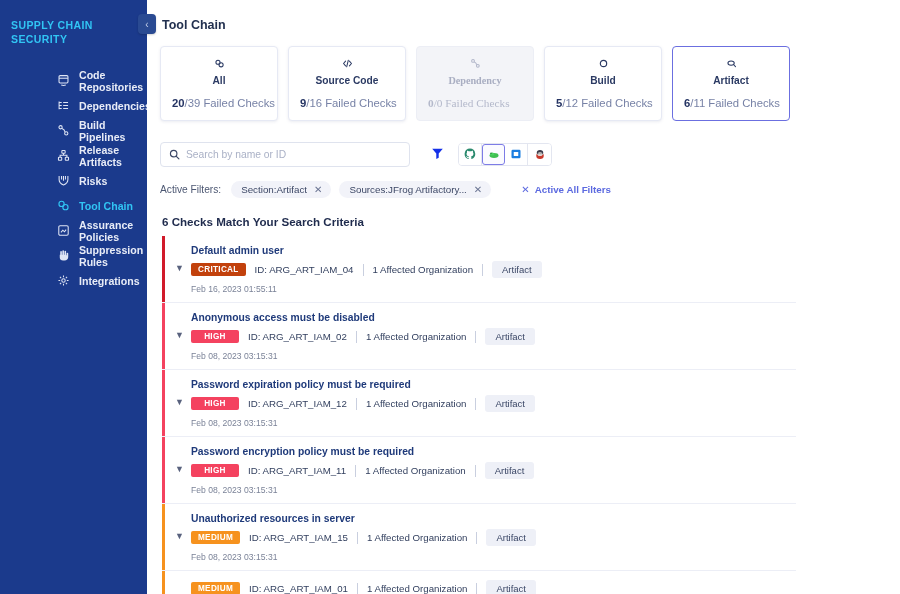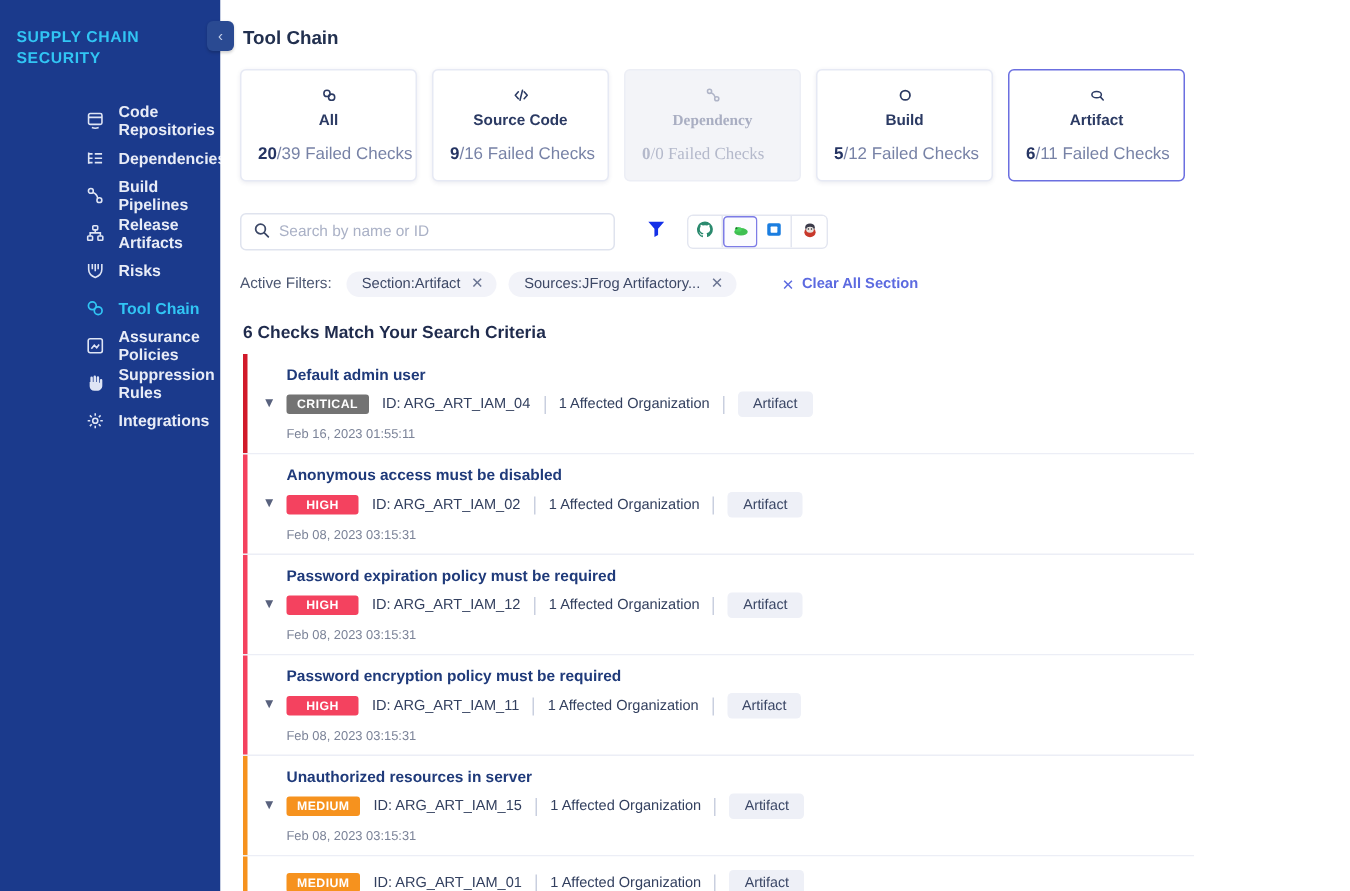--- a/index.html
+++ b/index.html
@@ -154,21 +154,21 @@
   .chk-meta { display: flex; align-items: center; gap: 0; }
   .caret {
     position: absolute; left: 13px; top: 28px;
     color: #59627e; font-size: 9px; cursor: pointer; line-height: 1;
   }
   .sev {
     display: inline-block; color: #fff; font-size: 8.2px; font-weight: bold;
     letter-spacing: .3px; padding: 2px 7px; border-radius: 2px;
     text-align: center; min-width: 48px;
   }
-  .sev.critical { background: #737373; }
+  .sev.critical { background: #c2410c; }
   .sev.high { background: #f4425f; }
   .sev.medium { background: #f6921e; }
   .meta-txt { font-size: 9.7px; color: #33405f; padding: 0 9px; }
   .divider { width: 1px; height: 12px; background: #c9cfdf; }
   .pill {
     background: #eef0f7; color: #3b4766; font-size: 9.5px;
     border-radius: 3px; padding: 3px 10px; margin-left: 9px;
   }
   .chk-date { font-size: 8.6px; color: #7b8398; margin-top: 6px; }
 </style>
@@ -401,21 +401,21 @@
       <div class="chip">
         <span class="lbl">Section:Artifact</span>
         <span class="x">✕</span>
       </div>
       <div class="chip">
         <span class="lbl">Sources:JFrog Artifactory...</span>
         <span class="x">✕</span>
       </div>
       <div class="clearall">
         <span class="x">✕</span>
-        <span class="t">Clear All Section</span>
+        <span class="t">Active All Filters</span>
       </div>
     </div>
 
     <div class="results-title">6 Checks Match Your Search Criteria</div>
     <div class="checks">
         <div class="check critical">
           <span class="caret">▼</span>
           <div class="chk-title">Default admin user</div>
           <div class="chk-meta">
             <span class="sev critical">CRITICAL</span>

